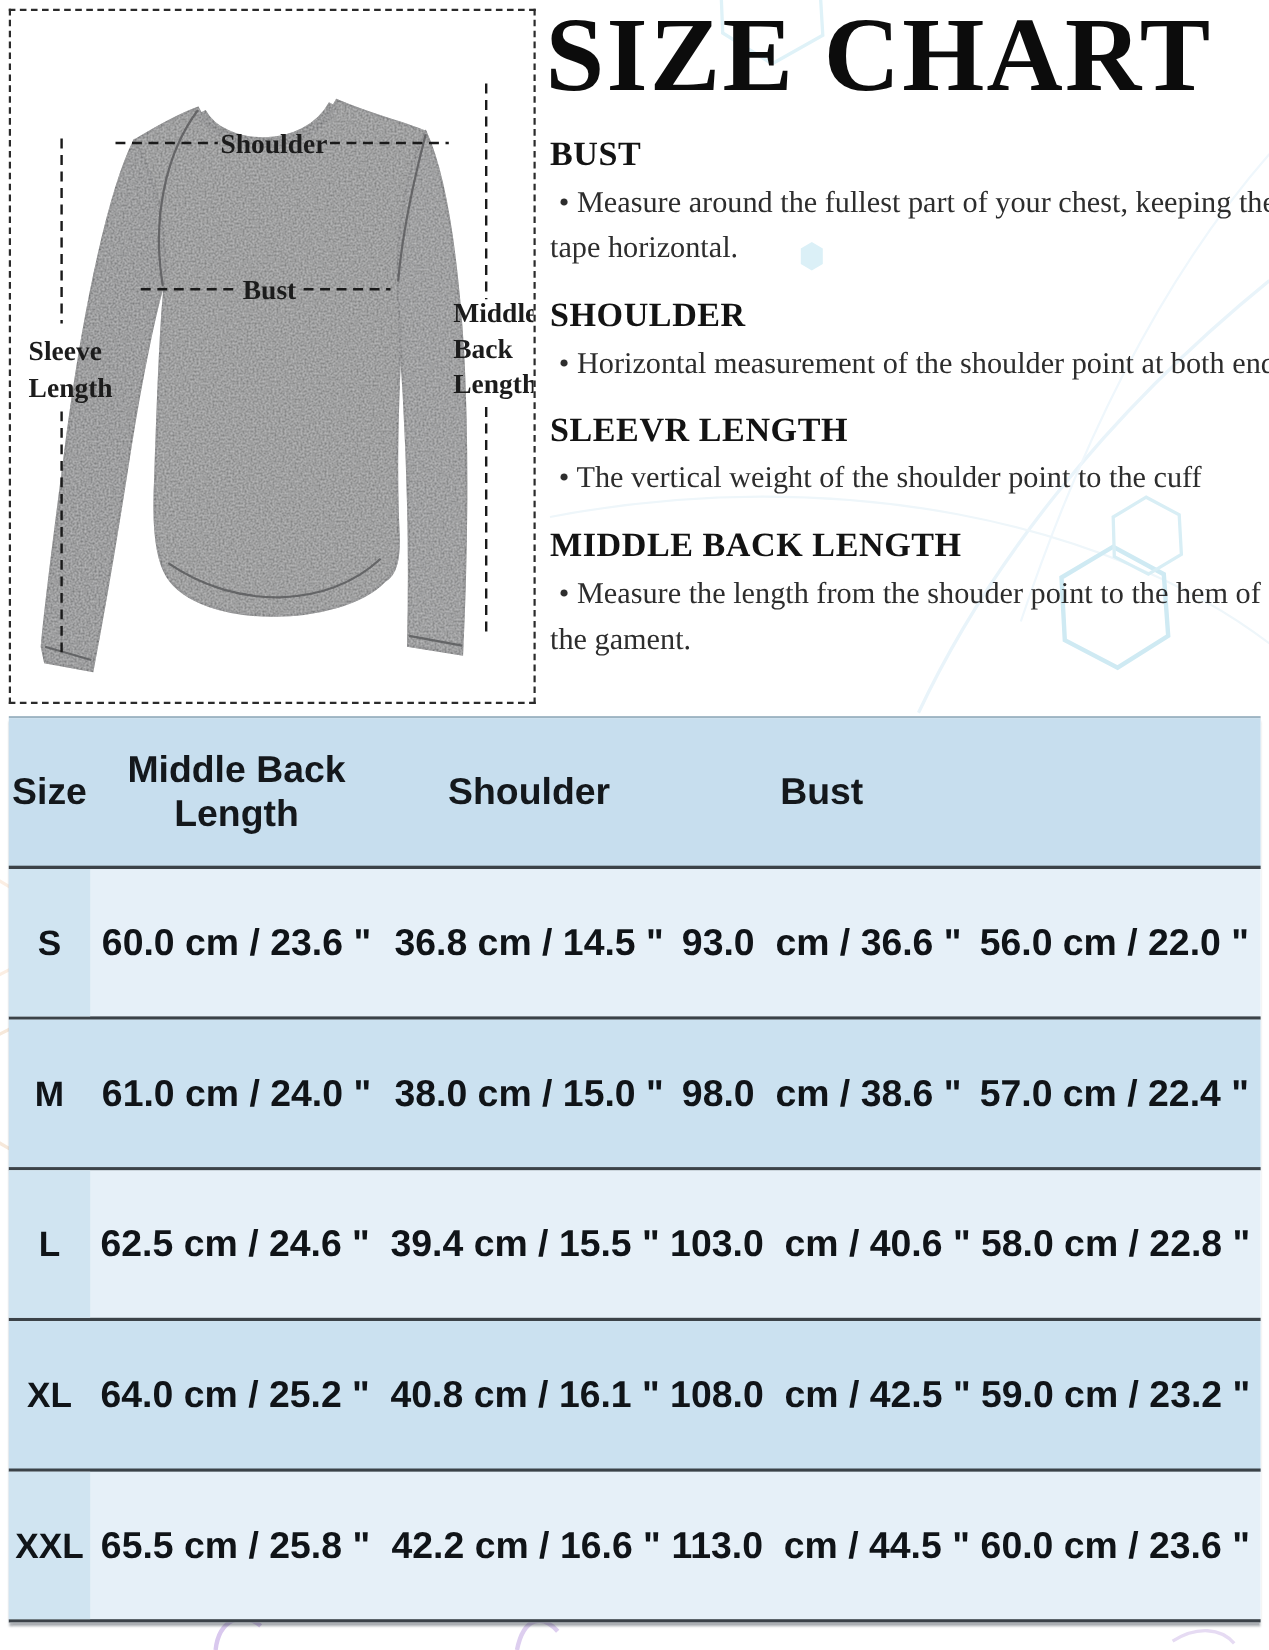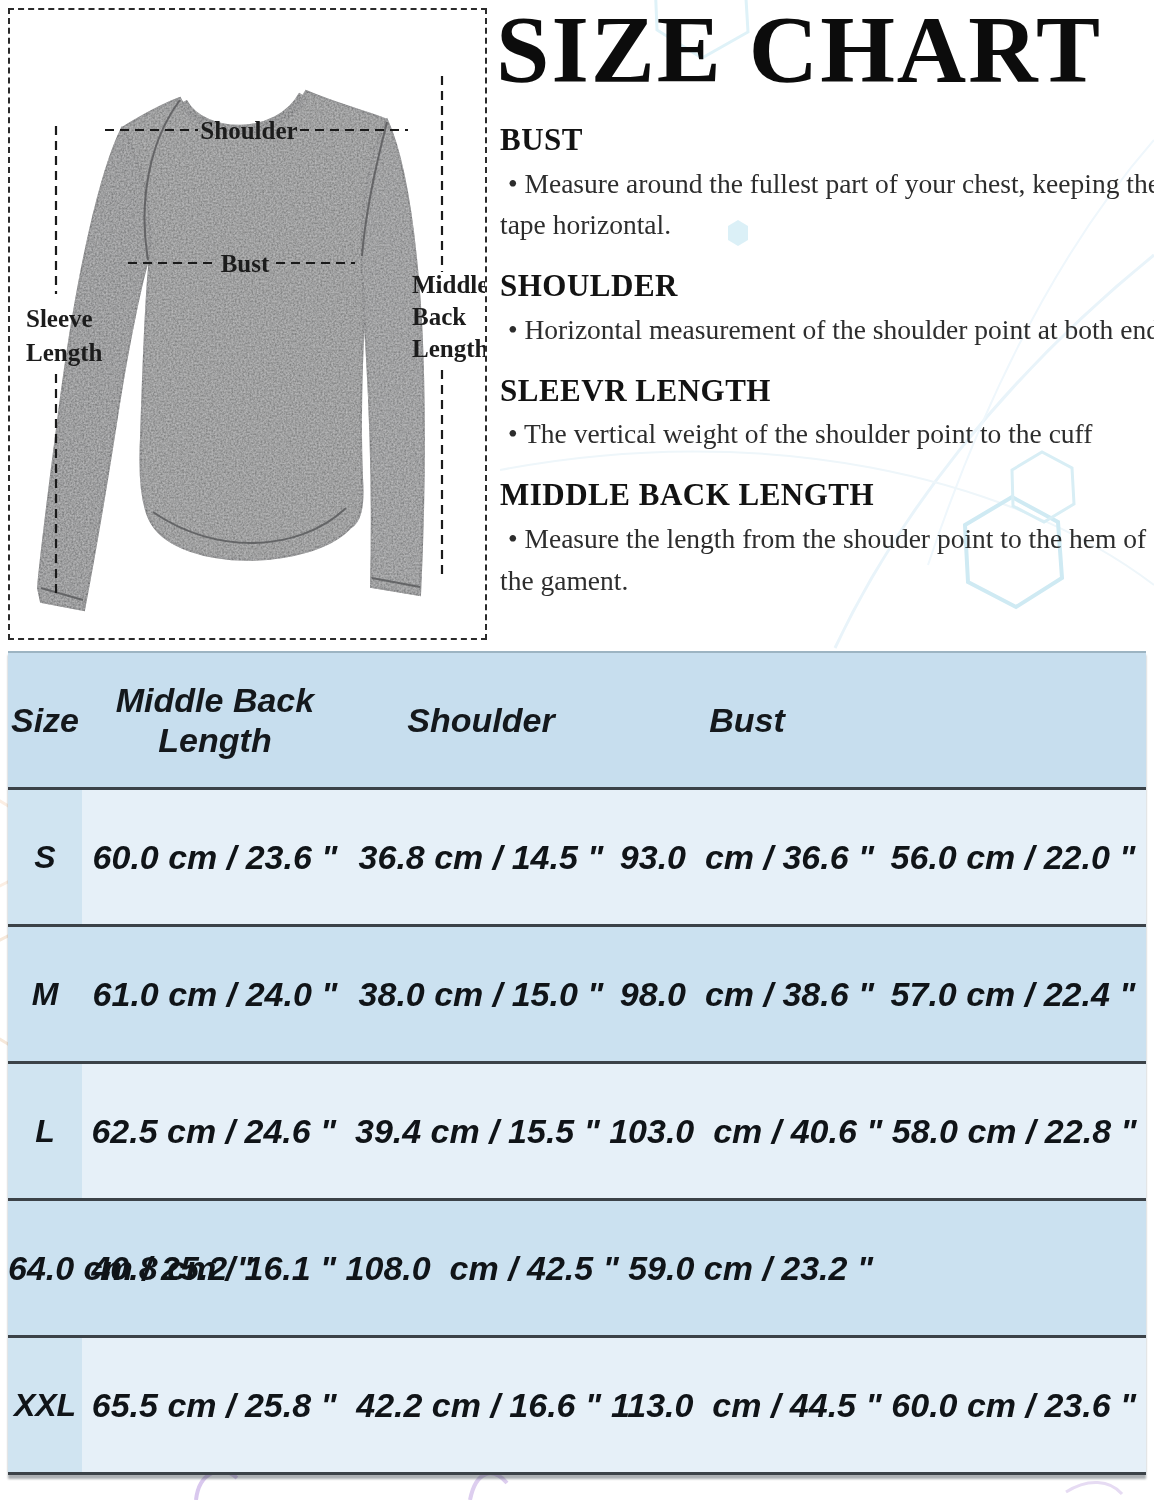--- a/index.html
+++ b/index.html
@@ -40,21 +40,20 @@
   .size-table{
     position:absolute;left:8px;top:651px;width:1138px;z-index:2;
     border-top:2px solid #9db4c2;
     box-shadow:0 4px 2px rgba(45,55,65,.4);
     font-family:"Liberation Sans",sans-serif;
   }
   .trow{
     display:grid;grid-template-columns:74px 1fr 1fr 1fr 1fr;
     height:134px;align-items:center;text-align:center;
     border-bottom:3px solid #3b4248;
-    font-style:italic;
   }
   .thead{background:var(--header_bg,#c7deee);}
   .thead .hcell{font-weight:700;font-size:34px;color:#14181c;line-height:1.18;}
   .thead .hcell-mbl span{display:inline-block;max-width:215px;}
   .row-light{background:var(--row_light,#e6f0f8);}
   .row-light .cell-size{background:var(--size_col,#d0e4f1);}
   .row-medium{background:var(--row_medium,#cbe1f0);}
   .cell{font-weight:700;font-size:34px;color:#101418;white-space:pre;}
   .cell-size{font-size:32px;height:134px;display:flex;align-items:center;justify-content:center;}
 </style>
@@ -206,20 +205,21 @@
 
   <div class="trow row-light">
     <div class="cell cell-size">L</div>
     <div class="cell">62.5 cm / 24.6 "</div>
     <div class="cell">39.4 cm / 15.5 "</div>
     <div class="cell">103.0  cm / 40.6 "</div>
     <div class="cell">58.0 cm / 22.8 "</div>
   </div>
 
   <div class="trow row-medium">
+    <div class="cell cell-size">XL</div>
     <div class="cell">64.0 cm / 25.2 "</div>
     <div class="cell">40.8 cm / 16.1 "</div>
     <div class="cell">108.0  cm / 42.5 "</div>
     <div class="cell">59.0 cm / 23.2 "</div>
   </div>
 
   <div class="trow row-light">
     <div class="cell cell-size">XXL</div>
     <div class="cell">65.5 cm / 25.8 "</div>
     <div class="cell">42.2 cm / 16.6 "</div>

